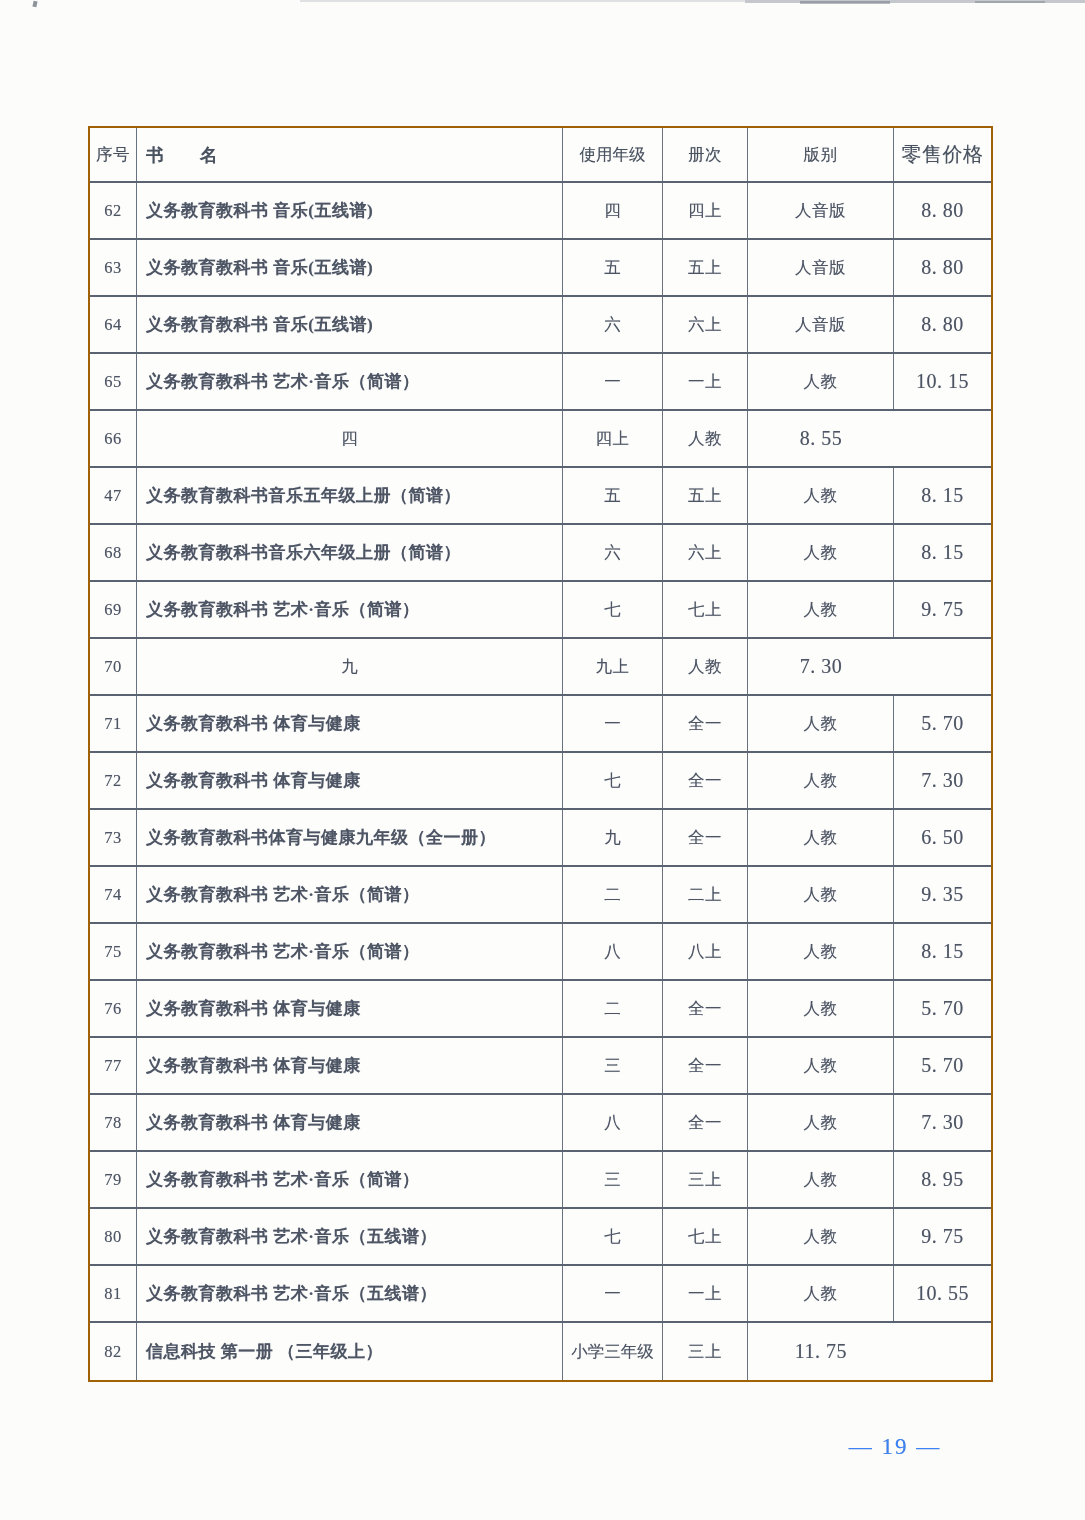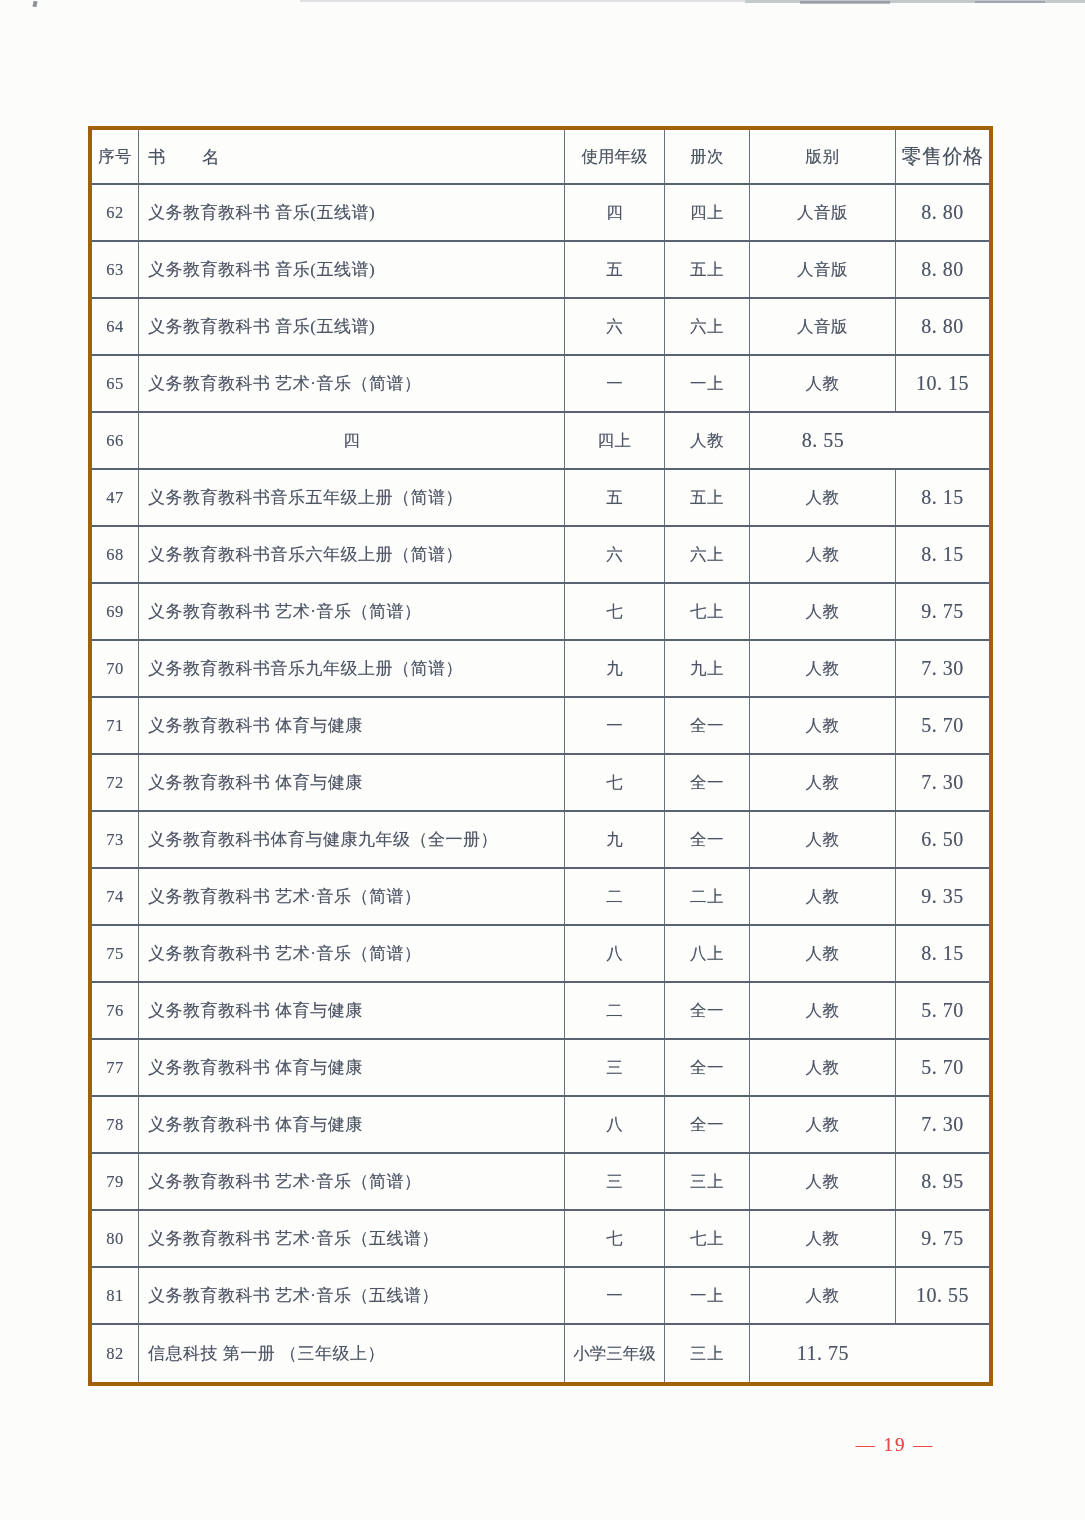--- a/index.html
+++ b/index.html
@@ -25,21 +25,21 @@
   .artifact.a2 { left: 745px; top: 0; width: 340px; height: 3px; background: rgba(128,136,146,0.45); }
   .artifact.a3 { left: 800px; top: 1px; width: 90px; height: 3px; background: rgba(100,108,120,0.45); }
   .artifact.a4 { left: 975px; top: 1px; width: 70px; height: 2px; background: rgba(110,118,128,0.40); }
   .artifact.speck { left: 33px; top: 1px; width: 4px; height: 6px; background: rgba(85,92,103,0.65); transform: rotate(12deg); }
 
   .book-table {
     position: absolute;
     left: 88px;
     top: 126px;
     width: 905px;
-    border: 4px solid #a16207;
+    border: 2px solid #a16207;
     box-sizing: border-box;
     background: #fdfdfc;
     text-shadow: 0 0 0.7px rgba(77,85,100,0.45);
   }
   .row {
     display: grid;
     grid-template-columns: 47px 426px 100px 85px 146px auto;
     border-bottom: 2px solid #5a6371;
     box-sizing: border-box;
     align-items: center;
@@ -56,35 +56,36 @@
     justify-content: center;
     font-size: 17px;
     letter-spacing: 0.5px;
     overflow: hidden;
     white-space: nowrap;
   }
   .c:last-child { border-right: none; }
   .c.title {
     justify-content: flex-start;
     padding-left: 9px;
+    font-weight: bold;
   }
   .thead .c { font-size: 17.5px; color: #49525f; }
   .c.no { font-size: 16.5px; }
   .c.grade, .c.volume, .c.edition { font-size: 16.5px; }
   .c.grade { letter-spacing: 0; }
   .c.price { font-size: 20px; letter-spacing: 0.5px; }
 
   .page-number {
     position: absolute;
     left: 820px;
     top: 1434px;
     width: 150px;
     text-align: center;
-    font-size: 19px;
-    color: #ef4444;
+    font-size: 23px;
+    color: #3b82f6;
     letter-spacing: 2px;
     text-shadow: 0 0 0.6px rgba(82,91,105,0.5);
   }
 </style>
 </head>
 <body>
 
 <div class="page">
 
   <div class="artifact a1"></div>
@@ -171,21 +172,20 @@
           <div class="c no">69</div>
           <div class="c title">义务教育教科书 艺术·音乐（简谱）</div>
           <div class="c grade">七</div>
           <div class="c volume">七上</div>
           <div class="c edition">人教</div>
           <div class="c price">9. 75</div>
         </div>
 
         <div class="row">
           <div class="c no">70</div>
-          <div class="c title">义务教育教科书音乐九年级上册（简谱）</div>
           <div class="c grade">九</div>
           <div class="c volume">九上</div>
           <div class="c edition">人教</div>
           <div class="c price">7. 30</div>
         </div>
 
         <div class="row">
           <div class="c no">71</div>
           <div class="c title">义务教育教科书 体育与健康</div>
           <div class="c grade">一</div>

